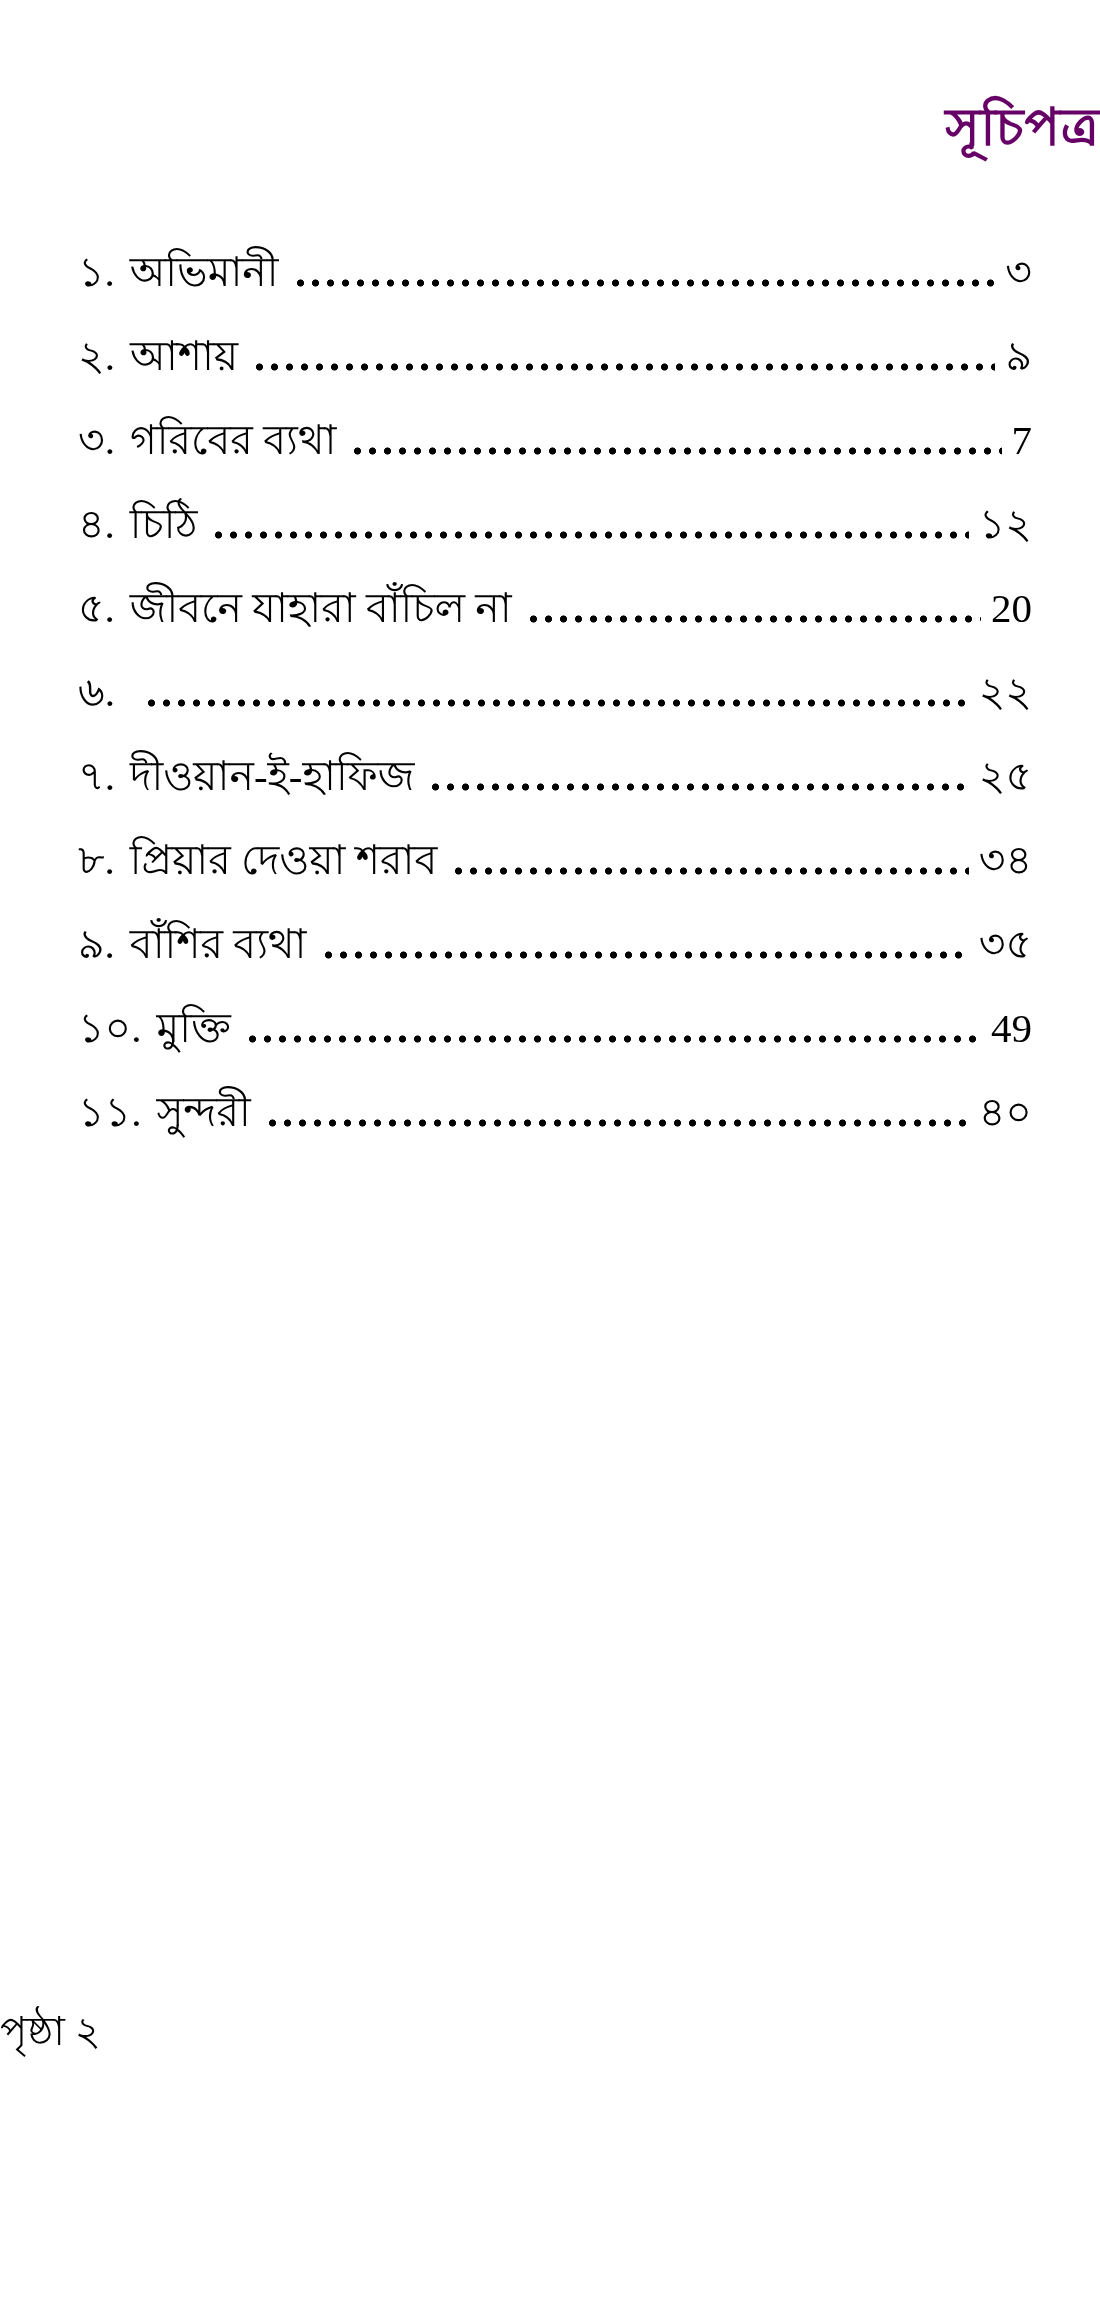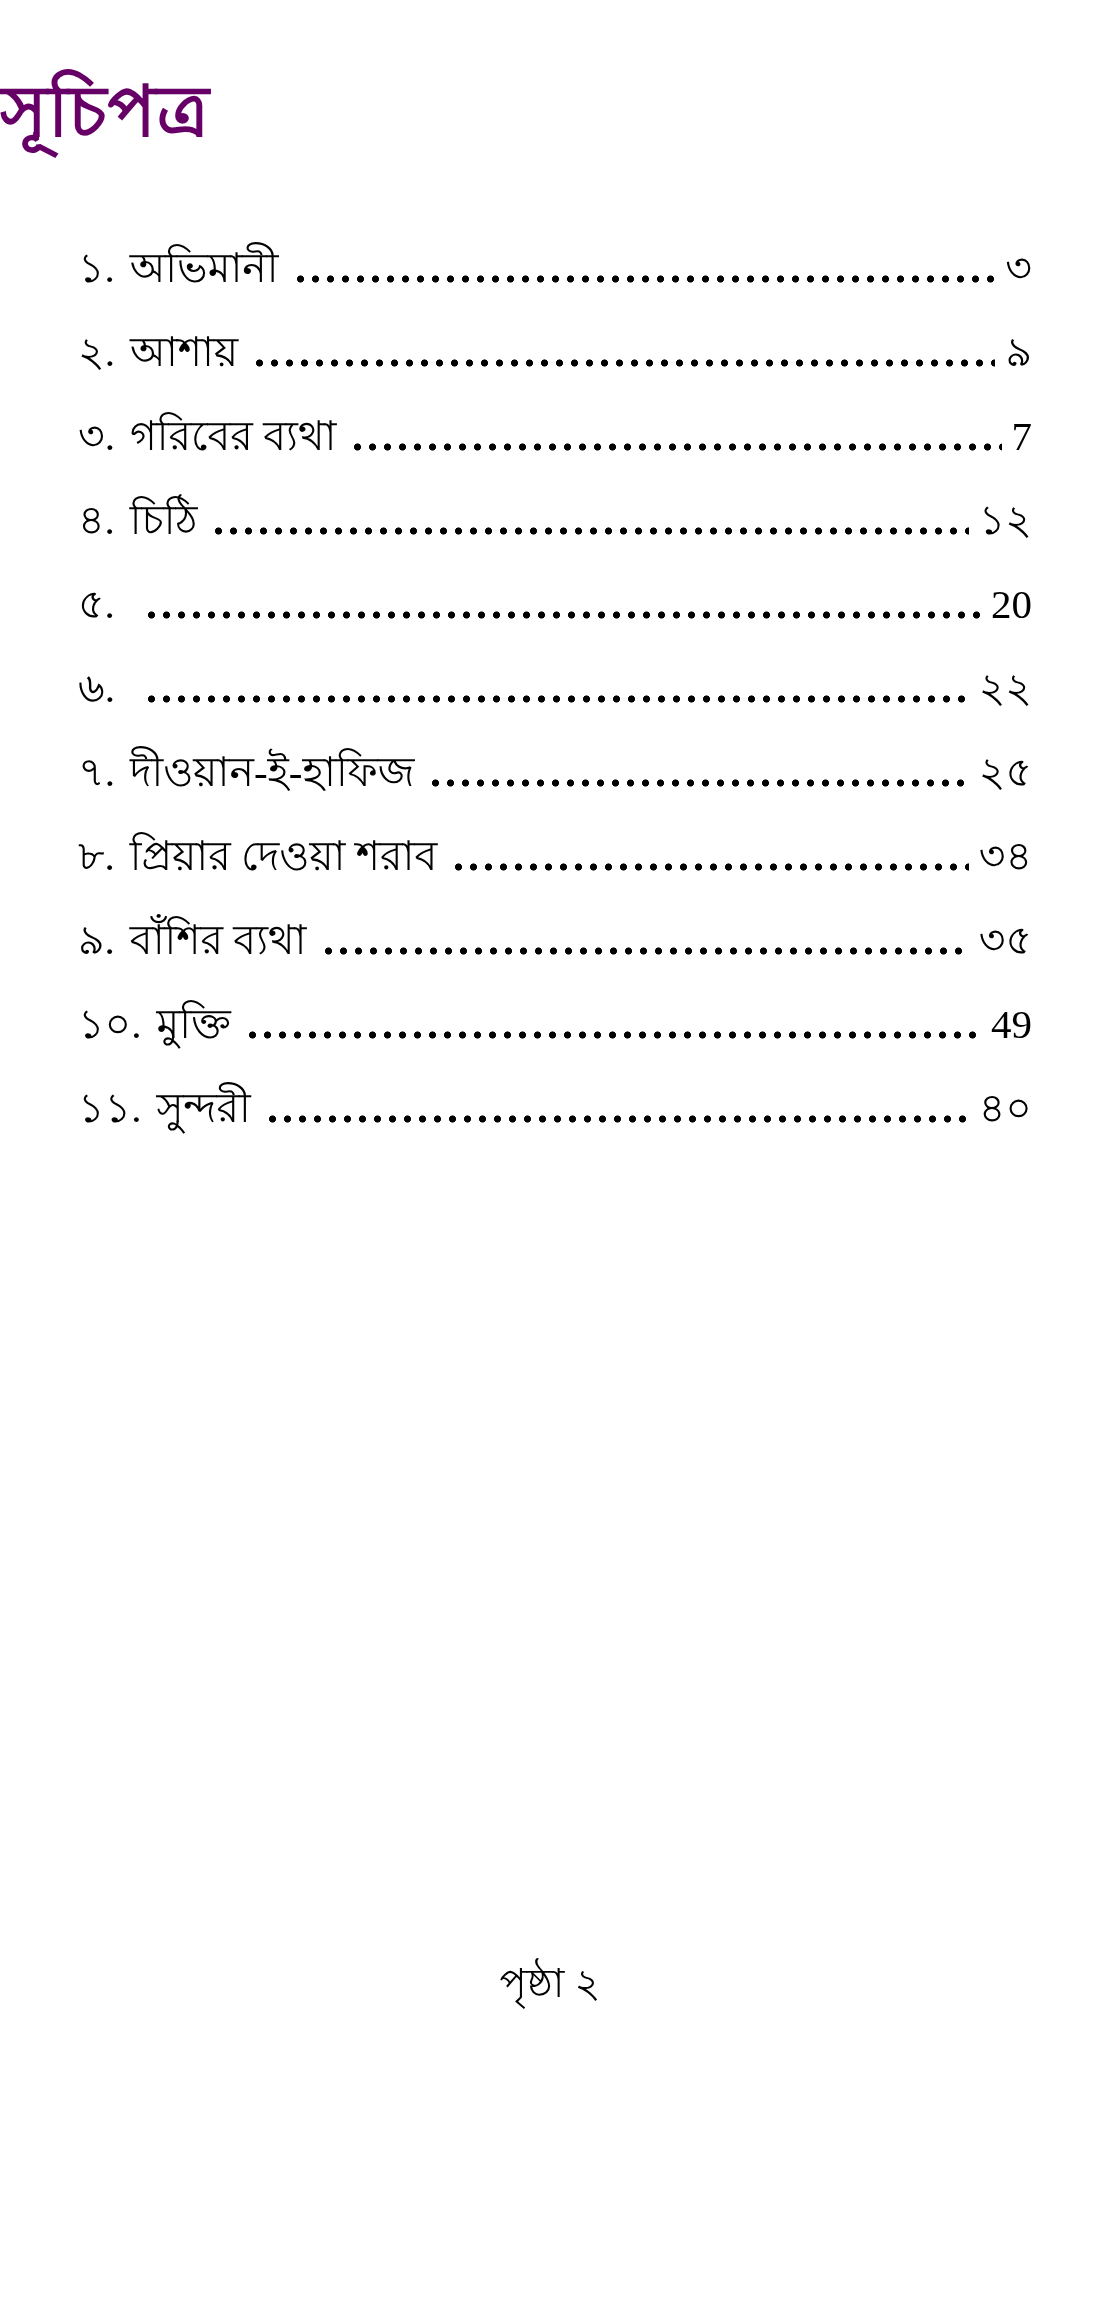--- a/index.html
+++ b/index.html
@@ -14,23 +14,23 @@
     color: #000000;
     position: relative;
     overflow: hidden;
   }
   .page {
     position: absolute;
     inset: 0;
     background: #ffffff;
   }
   .doc-title {
-    margin-top: 72px;
-    text-align: left;
-    font-size: 71px;
+    margin-top: 98px;
+    text-align: right;
+    font-size: 52px;
     line-height: 1.15;
     font-weight: bold;
     color: #660066;
     letter-spacing: 1px;
   }
   .toc {
     margin: 88px 68px 0 78px;
   }
   .toc-row {
     display: flex;
@@ -57,24 +57,24 @@
     background-size: 15px 12px;
     background-repeat: repeat-x;
     background-position: 4px center;
   }
   .toc-page {
     flex: 0 0 auto;
     margin-left: 4px;
   }
   .footer {
     position: absolute;
-    top: 1952px;
+    top: 2000px;
     left: 0;
     width: 100%;
-    text-align: center;
+    text-align: left;
     font-size: 40px;
     color: #000000;
   }
 </style>
 </head>
 <body style="background: rgb(255, 255, 255);">
 
 <div class="page">
 
   <h1 class="doc-title" style="color: rgb(102, 0, 102);">সূচিপত্র</h1>
@@ -103,20 +103,21 @@
 
     <div class="toc-row">
       <span class="toc-num">৪.</span>
       <span class="toc-title">চিঠি</span>
       <span class="toc-leader"></span>
       <span class="toc-page">১২</span>
     </div>
 
     <div class="toc-row">
       <span class="toc-num">৫.</span>
+      <span class="toc-title">জীবনে যাহারা বাঁচিল না</span>
       <span class="toc-leader"></span>
       <span class="toc-page">20</span>
     </div>
 
     <div class="toc-row">
       <span class="toc-num">৬.</span>
       <span class="toc-leader"></span>
       <span class="toc-page">২২</span>
     </div>
 

